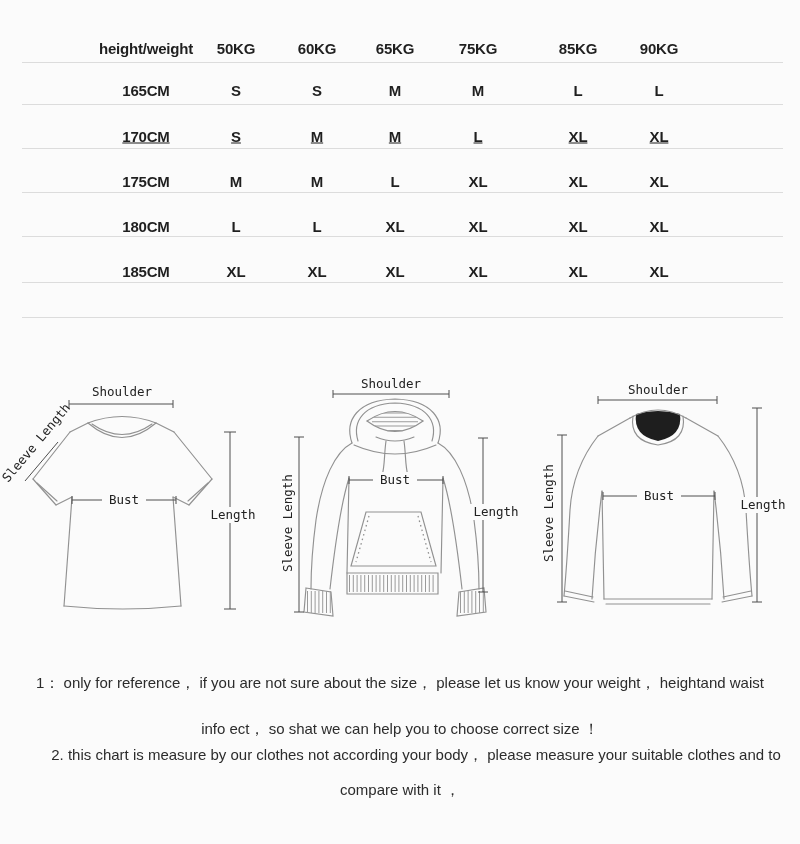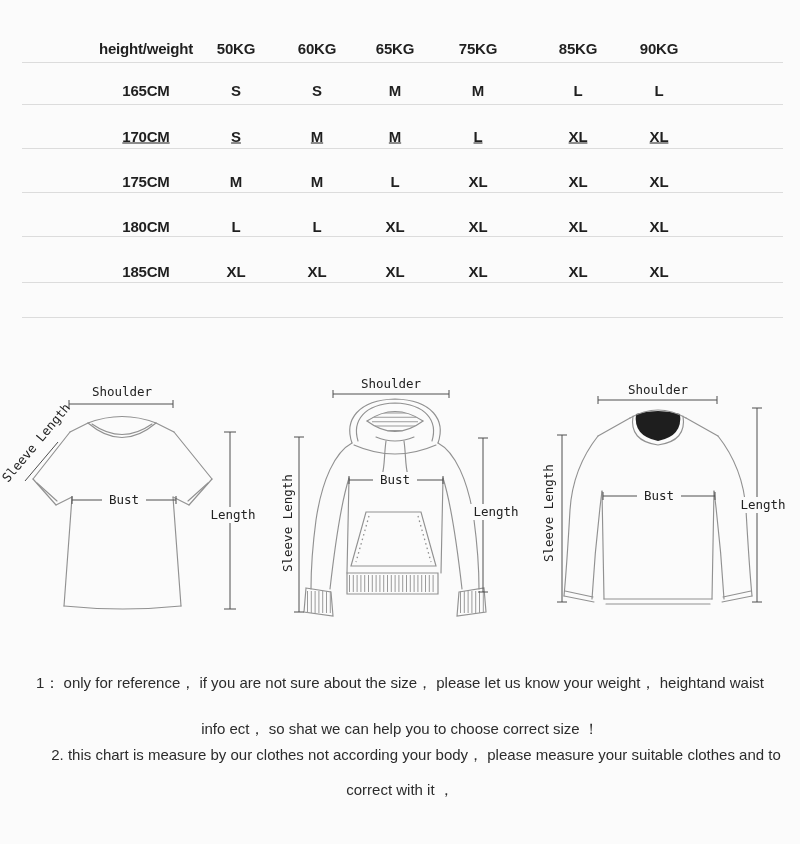--- a/index.html
+++ b/index.html
@@ -220,16 +220,16 @@
 
   <span class="dlab dbg" style="left:608px;top:382px;width:100px;">Shoulder</span>
   <span class="dlab rotvert" style="left:501px;top:506px;width:96px;">Sleeve Length</span>
   <span class="dlab dbg" style="left:637px;top:488px;width:44px;">Bust</span>
   <span class="dlab dbg" style="left:733px;top:497px;width:60px;">Length</span>
 
   <div>
     <div class="note n0">1：  only for reference，  if you are not sure about the size，  please let us know your weight，  heightand waist</div>
     <div class="note n1">info ect，  so shat we can help you to choose correct size ！</div>
     <div class="note n2">2. this chart is measure by our clothes not according your body，  please measure your suitable clothes and to</div>
-    <div class="note n3">correct with it ，</div>
+    <div class="note n3">compare with it ，</div>
   </div>
 
 </div>
 
 </body></html>

